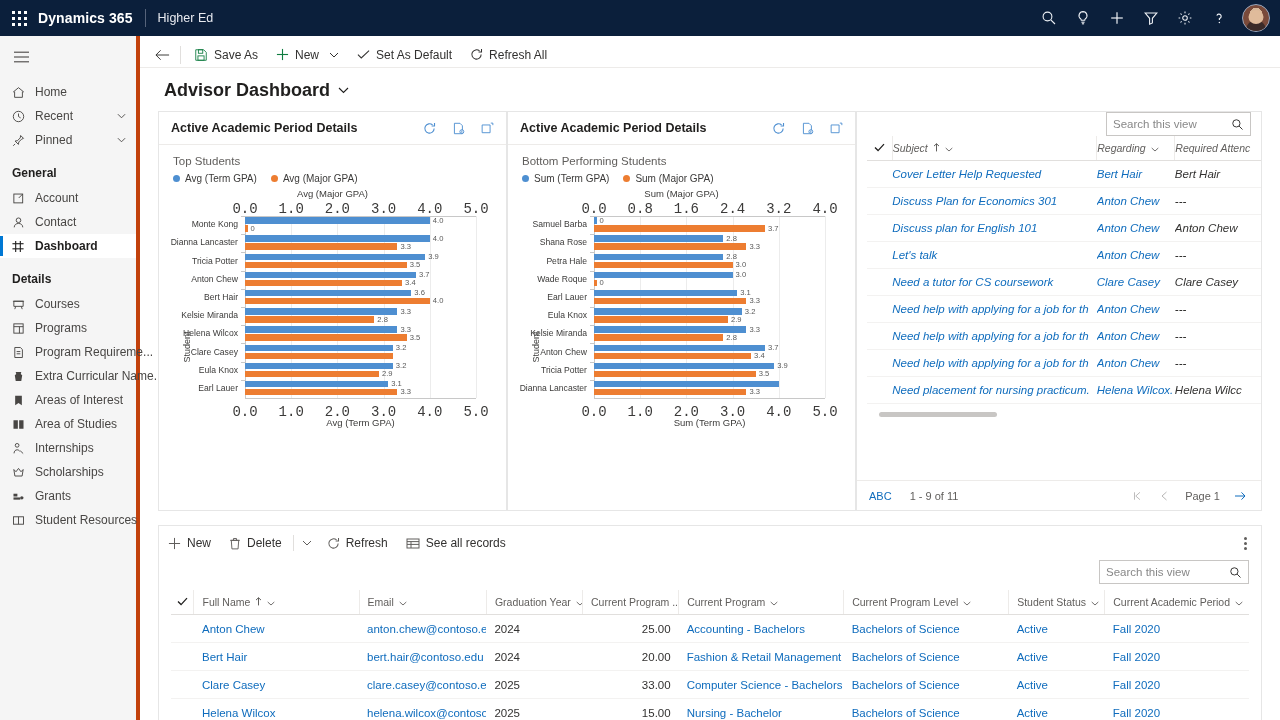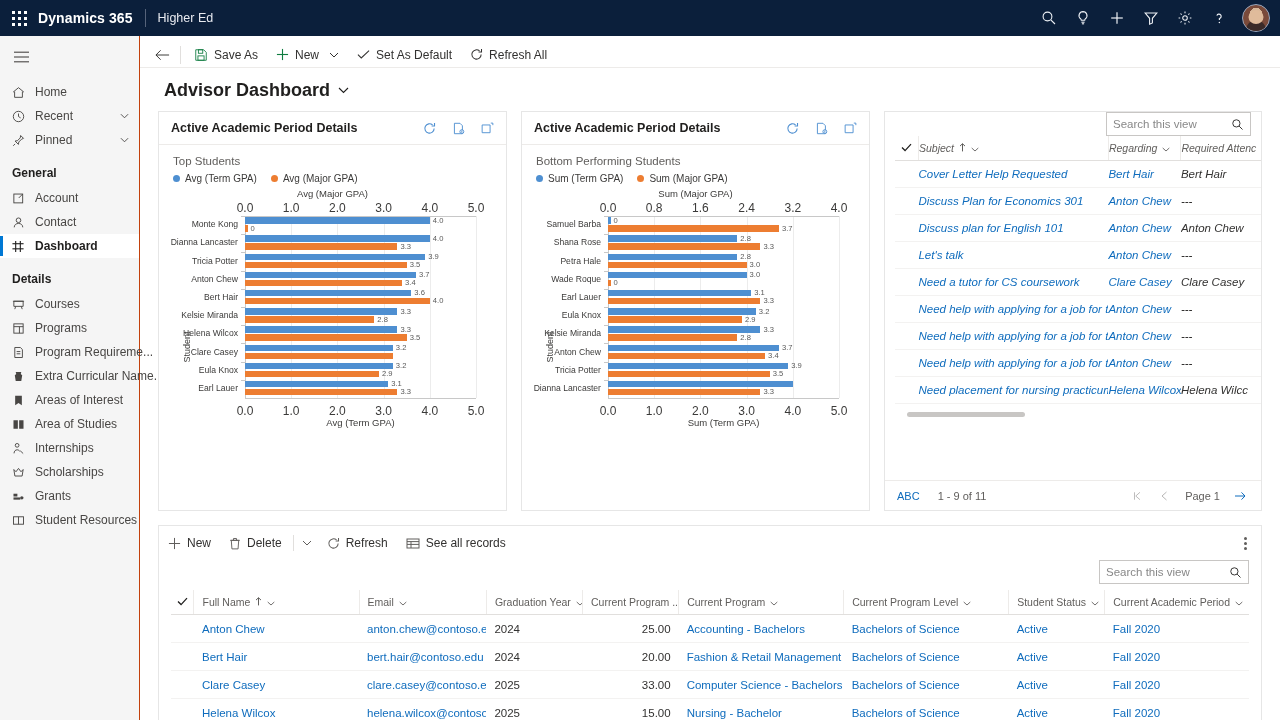--- a/index.html
+++ b/index.html
@@ -34,21 +34,21 @@
     width:20px; height:16px; border-radius:10px 10px 0 0; background:#3b2a28;
   }
   .avatar:before{
     content:""; position:absolute; left:50%; top:20%; transform:translateX(-50%);
     width:15px; height:14px; border-radius:50%; background:#e0bb9b; z-index:2;
   }
   
   .shell { display: flex; height: 684px; }
   
   .sidebar {
-    width: 140px; background: #f5f5f5; border-right: 1px solid #c2410c;
+    width: 140px; background: #f5f5f5; border-right: 4px solid #c2410c;
     display: flex; flex-direction: column; padding-top: 4px; flex: none;
   }
   .hamb { width: 34px; height: 34px; display:flex; align-items:center; justify-content:center; margin-left:4px; cursor:pointer;}
   .navitem {
     display: flex; align-items: center; height: 24px; padding-left: 10px; gap: 9px;
     color: #484644; font-size: 12px; cursor: pointer; position: relative; white-space: nowrap;
   }
   .navitem .nicon { width: 16px; display:flex; align-items:center; justify-content:center; flex:none;}
   .navitem .chev { margin-left: auto; margin-right: 10px; display:flex; }
   .navitem.active { background: #ffffff; font-weight: 600; color: #201f1e; }
@@ -68,21 +68,21 @@
   .cmdsep { width: 1px; height: 18px; background: #e1dfdd; margin: 0 4px 0 2px;}
   .cmdbtn {
     display: flex; align-items: center; gap: 6px; height: 24px; padding: 0 9px;
     font-size: 12px; color: #323130; cursor: pointer; white-space: nowrap;
   }
   .pagetitle {
     display:flex; align-items:center; gap:8px; padding: 12px 0 10px 24px; font-size: 18px;
     font-weight: 600; color: #201f1e; cursor:pointer;
   }
   .content { flex: 1; padding: 0 18px 0 18px; display:flex; flex-direction: column; min-height:0; position:relative;}
-  .toprow { display: flex; gap: 14px; height: 400px; }
+  .toprow { display: flex; gap: 0; height: 400px; }
   
   .card { border: 1px solid #e6e6e6; background: #fff; display:flex; flex-direction: column; min-width:0; }
   .card.chart { width: 349px; flex: none; }
   .card.appt { flex: 1; min-width: 0; }
   .cardhead {
     height: 33px; display: flex; align-items: center; padding: 0 12px 0 12px;
     border-bottom: 1px solid #edebe9; flex:none;
   }
   .cardtitle { font-size: 12.5px; font-weight: 600; color: #201f1e; }
   .cardicons { margin-left: auto; display: flex; align-items: center; gap: 16px; }
@@ -96,21 +96,21 @@
   .plotwrap { position: relative; flex: 1; margin-top: 4px; }
   .axtop-title, .axbot-title {
     position: absolute; left: 0; right: 0; text-align: center;
     font-size: 9.5px; color: #3b3a39; font-weight: 400;
   }
   .axtop-title { top: 0px; }
   .ylabel {
     position: absolute; left: 2px; top: 50%; transform: translateY(-50%) rotate(-90deg);
     font-size: 9px; color: #3b3a39; transform-origin: center;
   }
-  .tick { position: absolute; transform: translateX(-50%); font-size: 12px; color: #3b3a39; }
+  .tick { position: absolute; transform: translateX(-50%); font-size: 14px; color: #3b3a39; font-family: Liberation Mono, monospace; }
   
   .apptHead { height: 38px; display: flex; align-items: center; padding: 0 12px; flex:none;}
   .apptTitle { font-size: 13px; font-weight: 600; color: #201f1e; display:flex; align-items:center; gap:7px; cursor:pointer;}
   .kebab { margin-left: auto; cursor: pointer; display:flex; flex-direction:column; gap:2px; padding:4px;}
   .kebab i { width:3px; height:3px; border-radius:50%; background:#605e5c; display:block;}
   .apptSearchRow { display:flex; justify-content:flex-end; padding: 0 10px 0 0; }
   .searchbox {
     width: 145px; height: 24px; border: 1px solid #c8c6c4; display: flex; align-items: center;
     padding: 0 6px; gap: 4px; background:#fff;
   }

